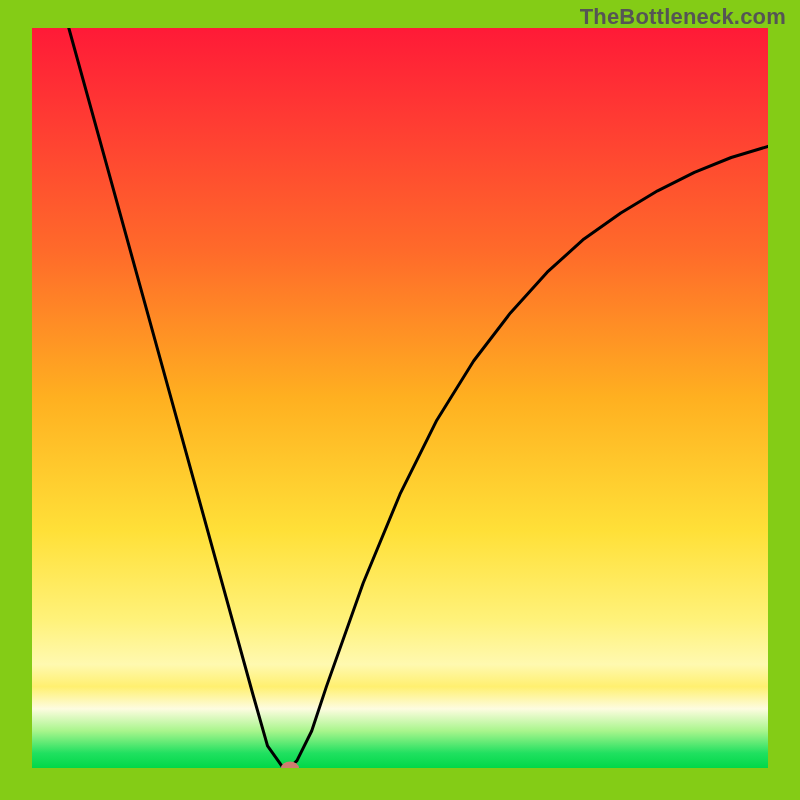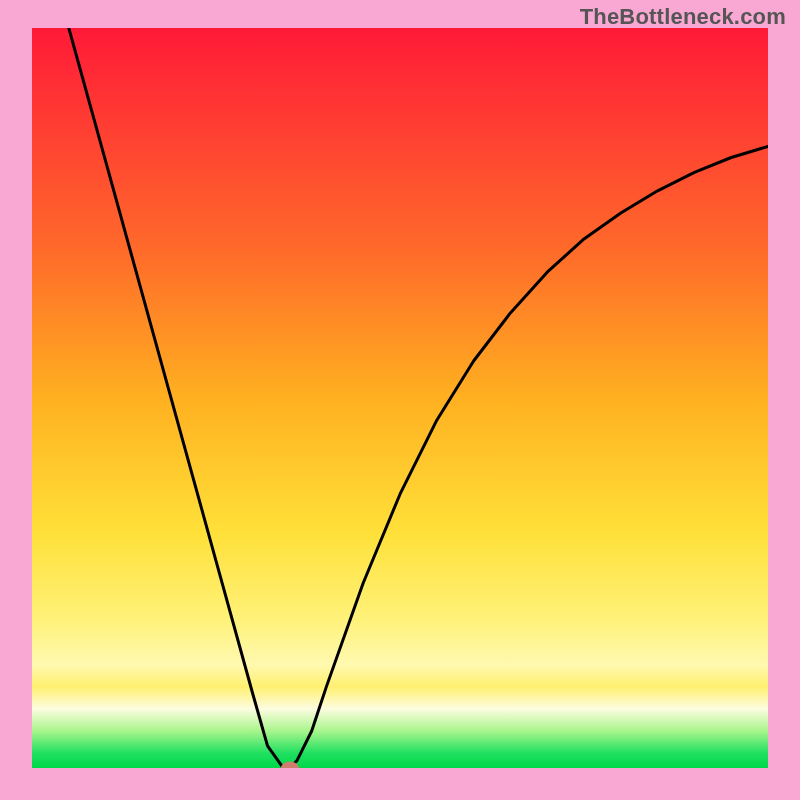--- a/index.html
+++ b/index.html
@@ -8,21 +8,21 @@
     width: 800px;
     height: 800px;
     background: #000;
     overflow: hidden;
     font-family: Arial, Helvetica, sans-serif;
   }
   .frame {
     position: relative;
     width: 800px;
     height: 800px;
-    background: #f9a8d4;
+    background: #84cc16;
   }
   .watermark {
     position: absolute;
     top: 4px;
     right: 14px;
     color: #555;
     font-size: 22px;
     font-weight: 600;
     letter-spacing: 0.2px;
     z-index: 20;

